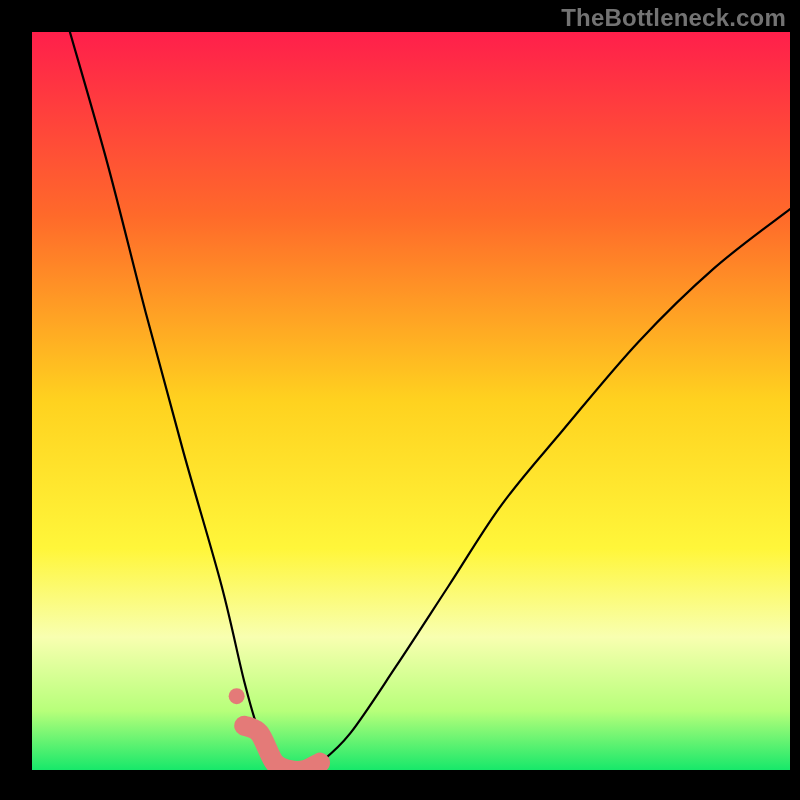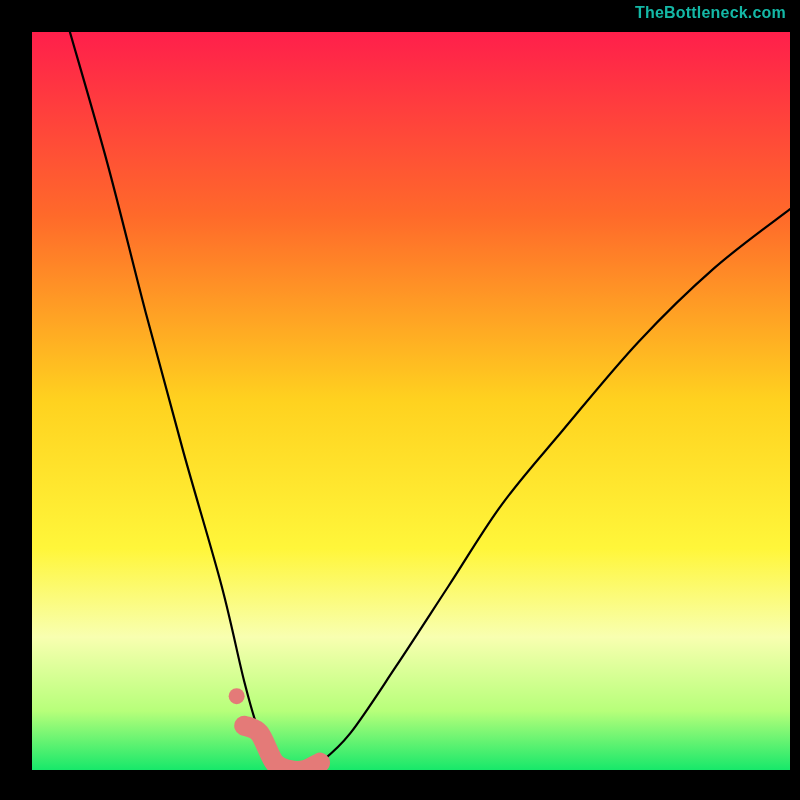--- a/index.html
+++ b/index.html
@@ -16,22 +16,22 @@
     top: 0;
     left: 0;
     width: 800px;
     height: 800px;
     background: #000;
   }
   .watermark {
     position: absolute;
     top: 4px;
     right: 14px;
-    color: #14b8a6;
-    font-size: 16px;
+    color: #737373;
+    font-size: 24px;
     font-weight: 600;
     letter-spacing: 0.2px;
     z-index: 10;
   }
   svg {
     position: absolute;
     top: 0;
     left: 0;
   }
 </style>

